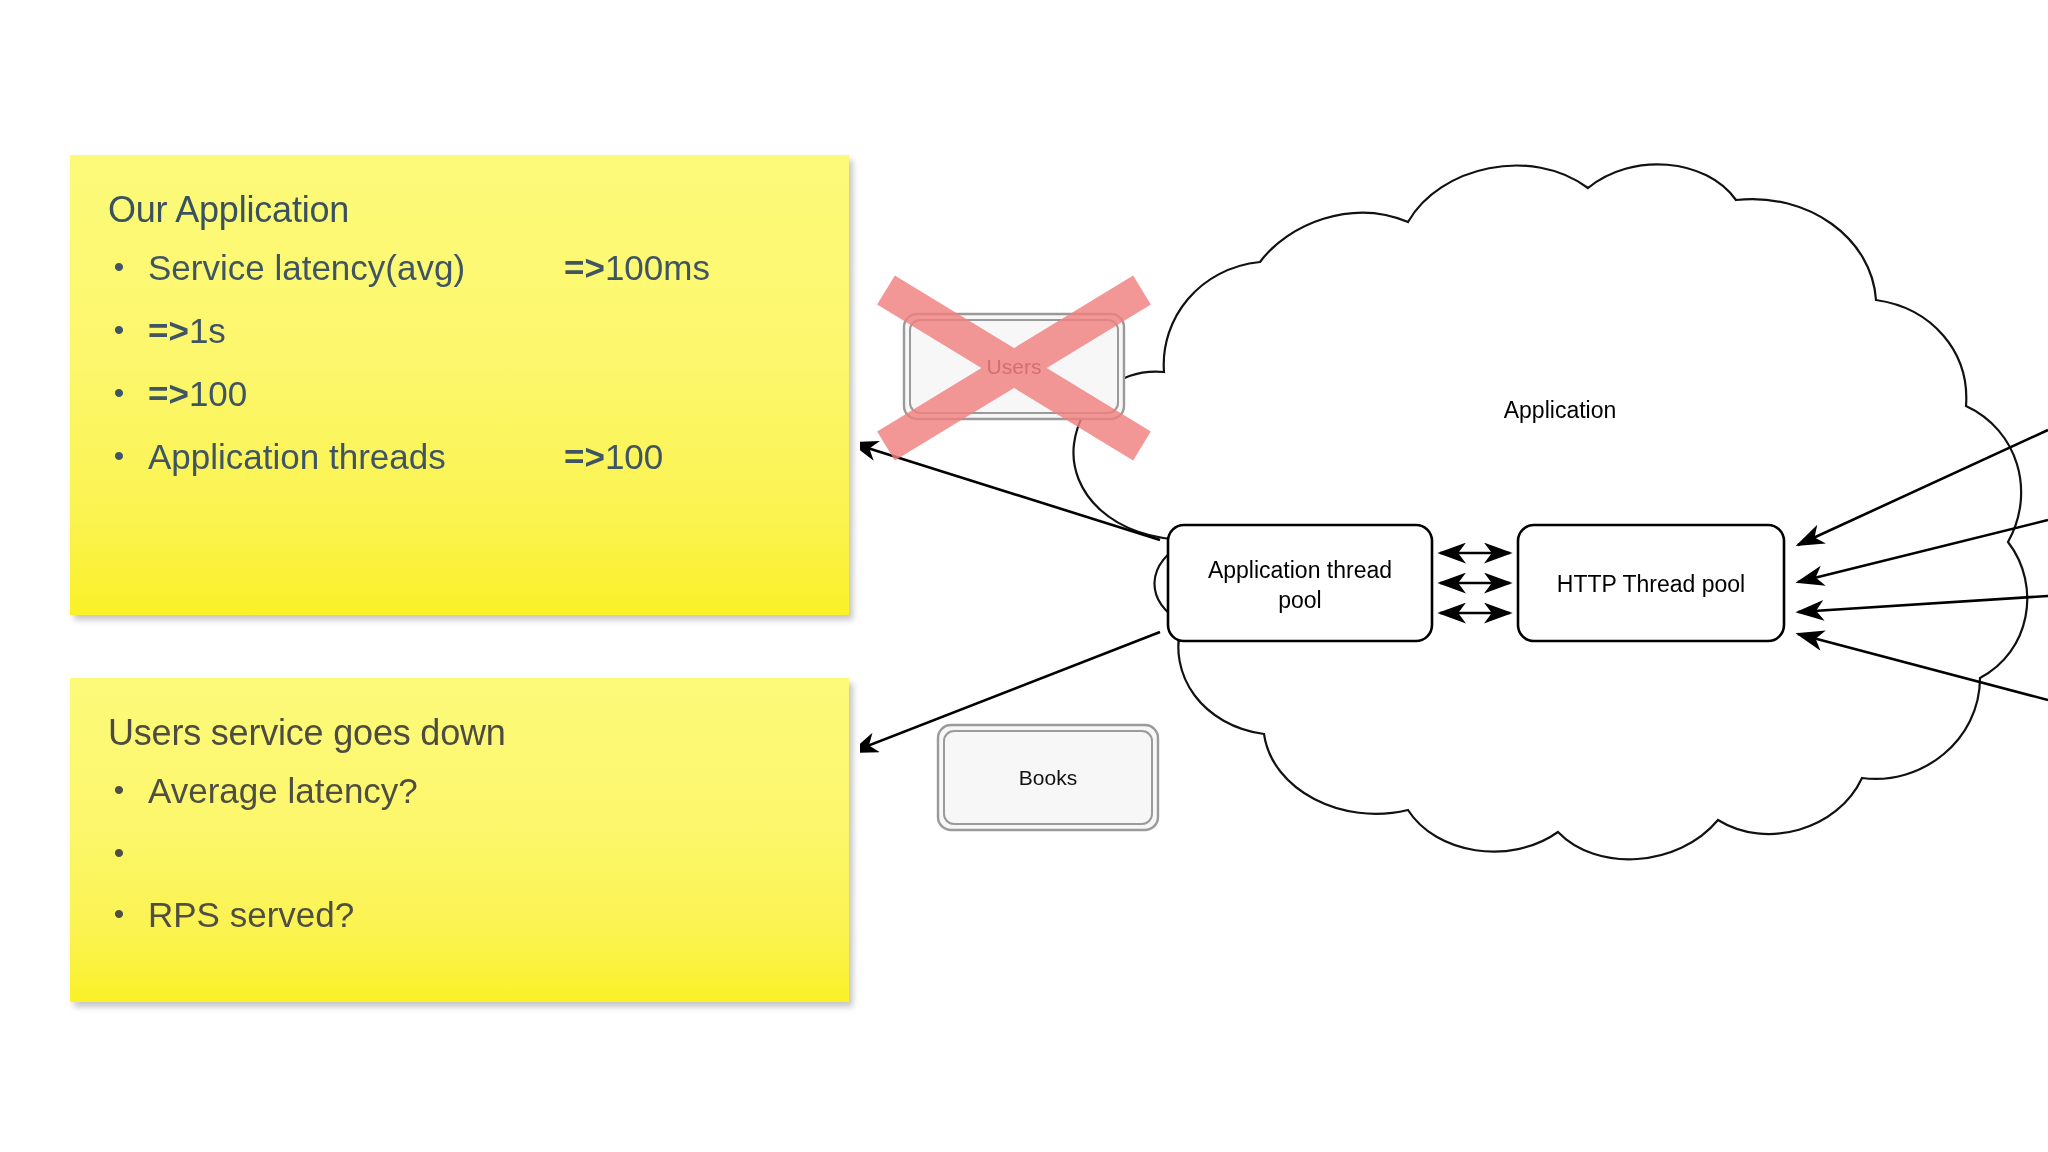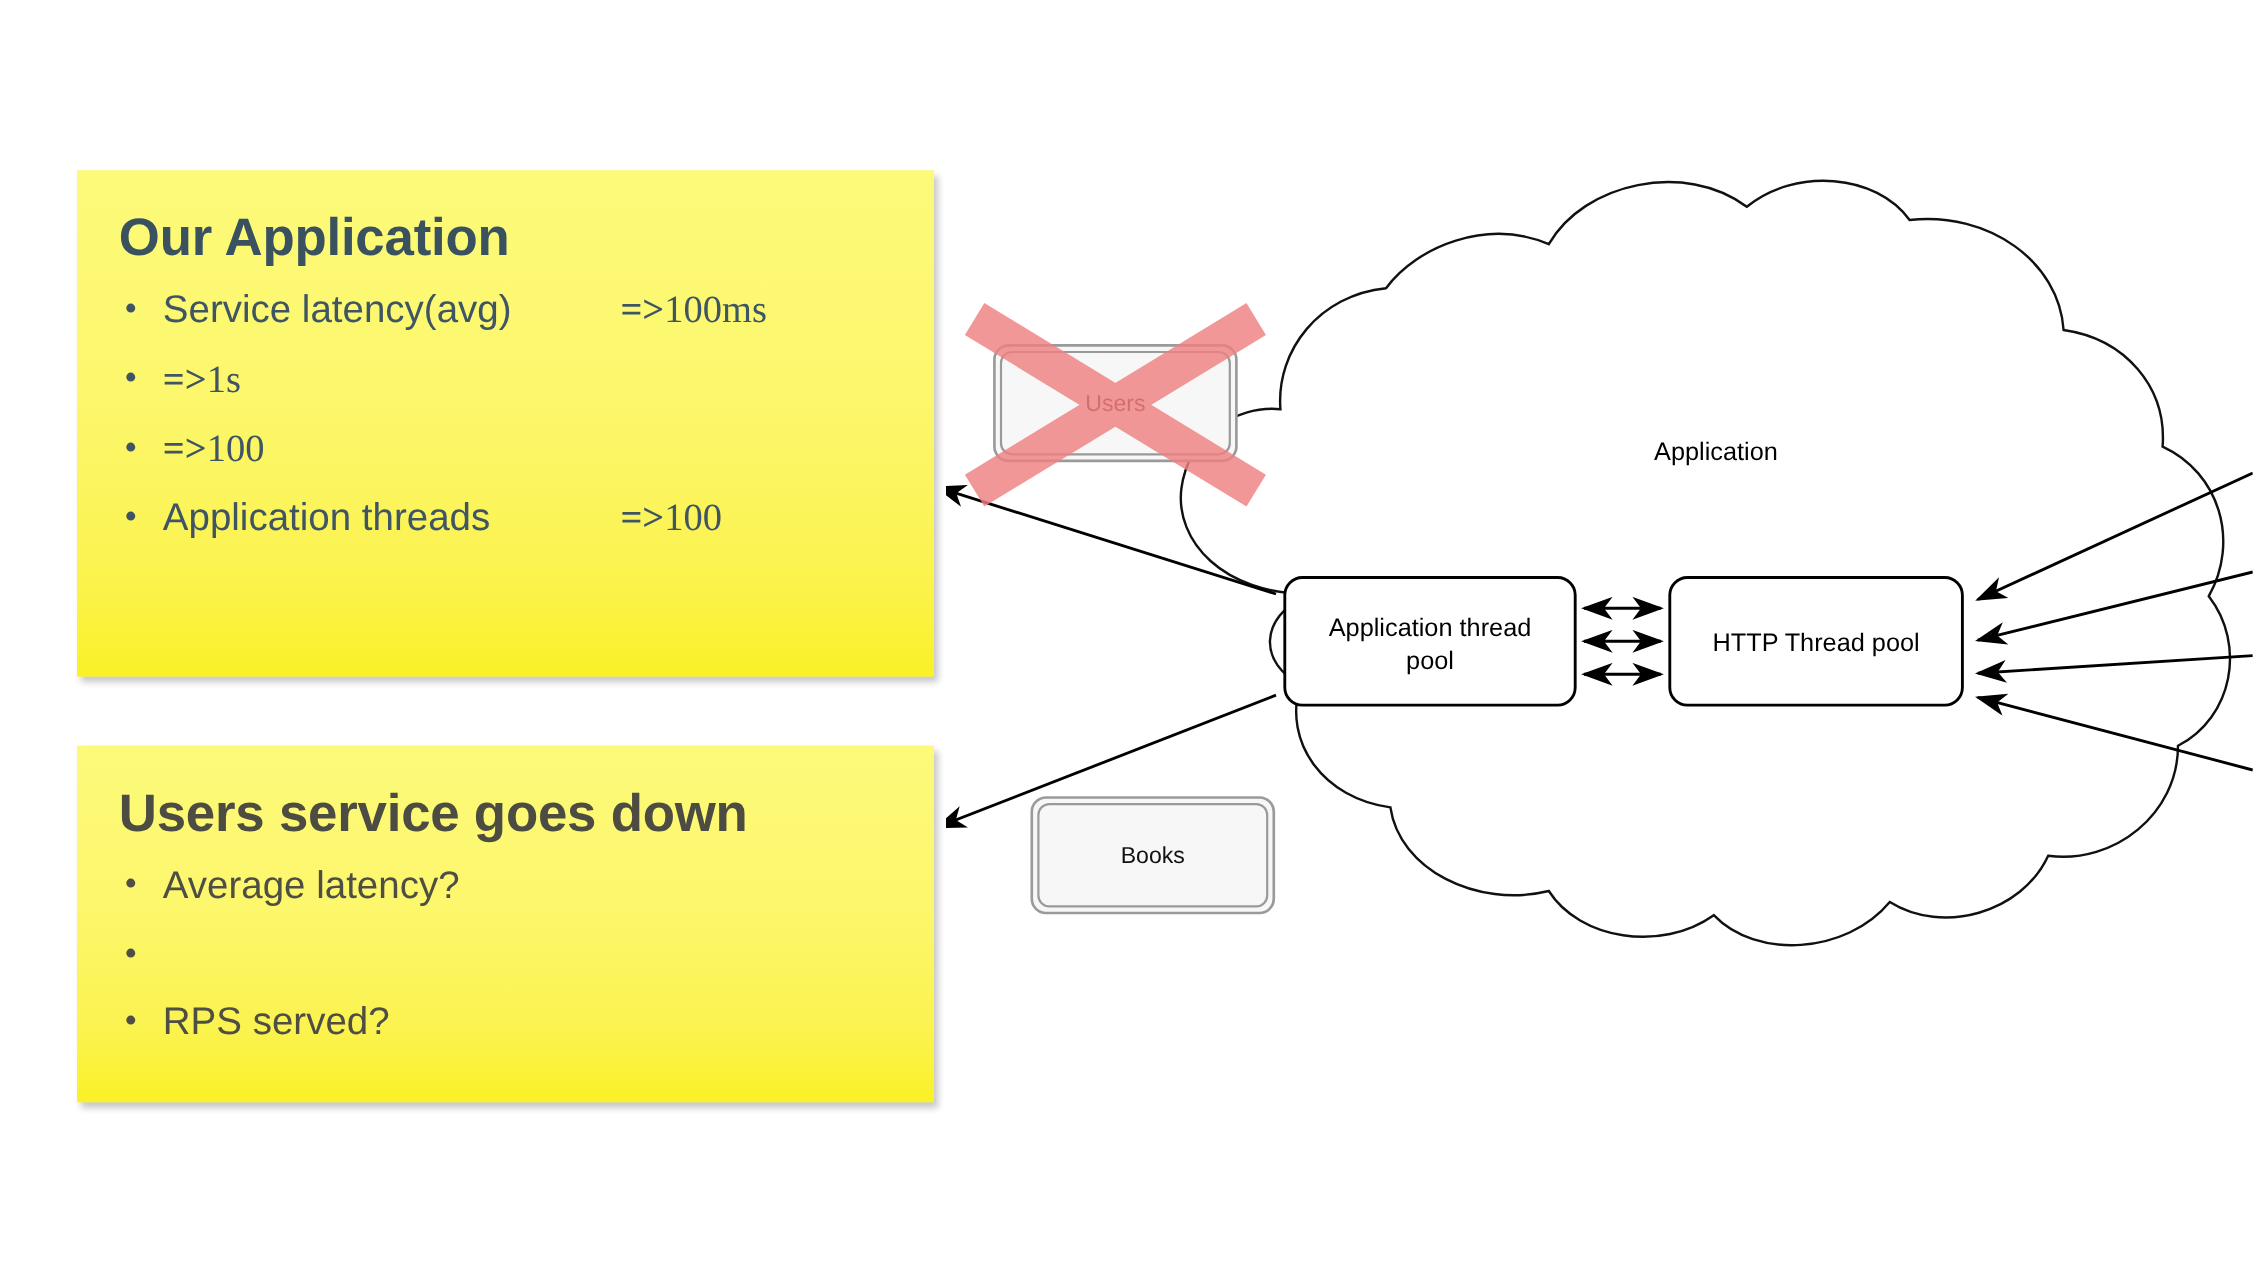--- a/index.html
+++ b/index.html
@@ -31,22 +31,22 @@
     padding: 34px 40px 0 20px;
   }
   #card-down {
     left: 70px;
     top: 678px;
     width: 779px;
     height: 324px;
     padding: 34px 40px 0 20px;
   }
   .card-title {
-    font-weight: bold;
-    font-size: 48px;
+    font-weight: normal;
+    font-size: 36px;
     line-height: 1.15;
     margin: 0 0 16px 18px;
     letter-spacing: -0.2px;
   }
   #card-app .card-title { color: #3A5160; }
   #card-down .card-title { color: #4C4C42; }
 
   .bullet-list {
     list-style: none;
     margin: 0;
@@ -73,21 +73,20 @@
     flex: 0 0 auto;
     width: 416px;
   }
   .bullet-label.wide {
     width: auto;
     max-width: 640px;
   }
   .bullet-value {
     flex: 0 0 auto;
     white-space: nowrap;
-    font-family: Liberation Serif, serif;
   }
   .bullet-value .arrow {
     font-weight: bold;
   }
 
   
   #diagram {
     position: absolute;
     left: 860px;
     top: 0;

